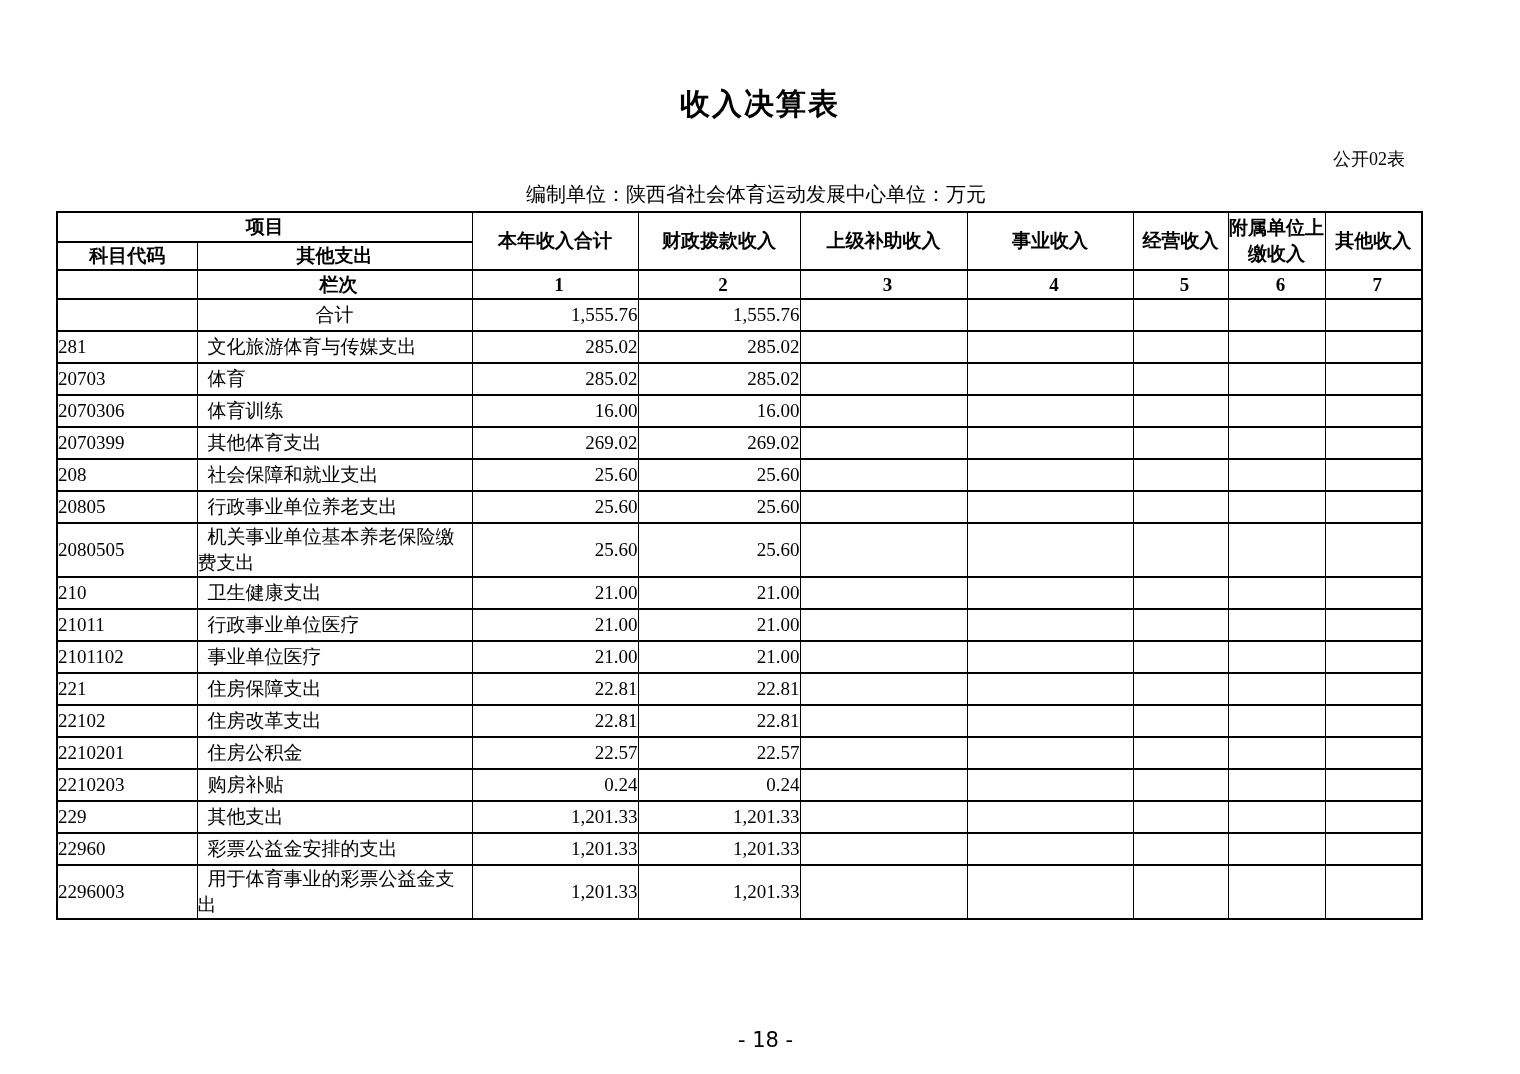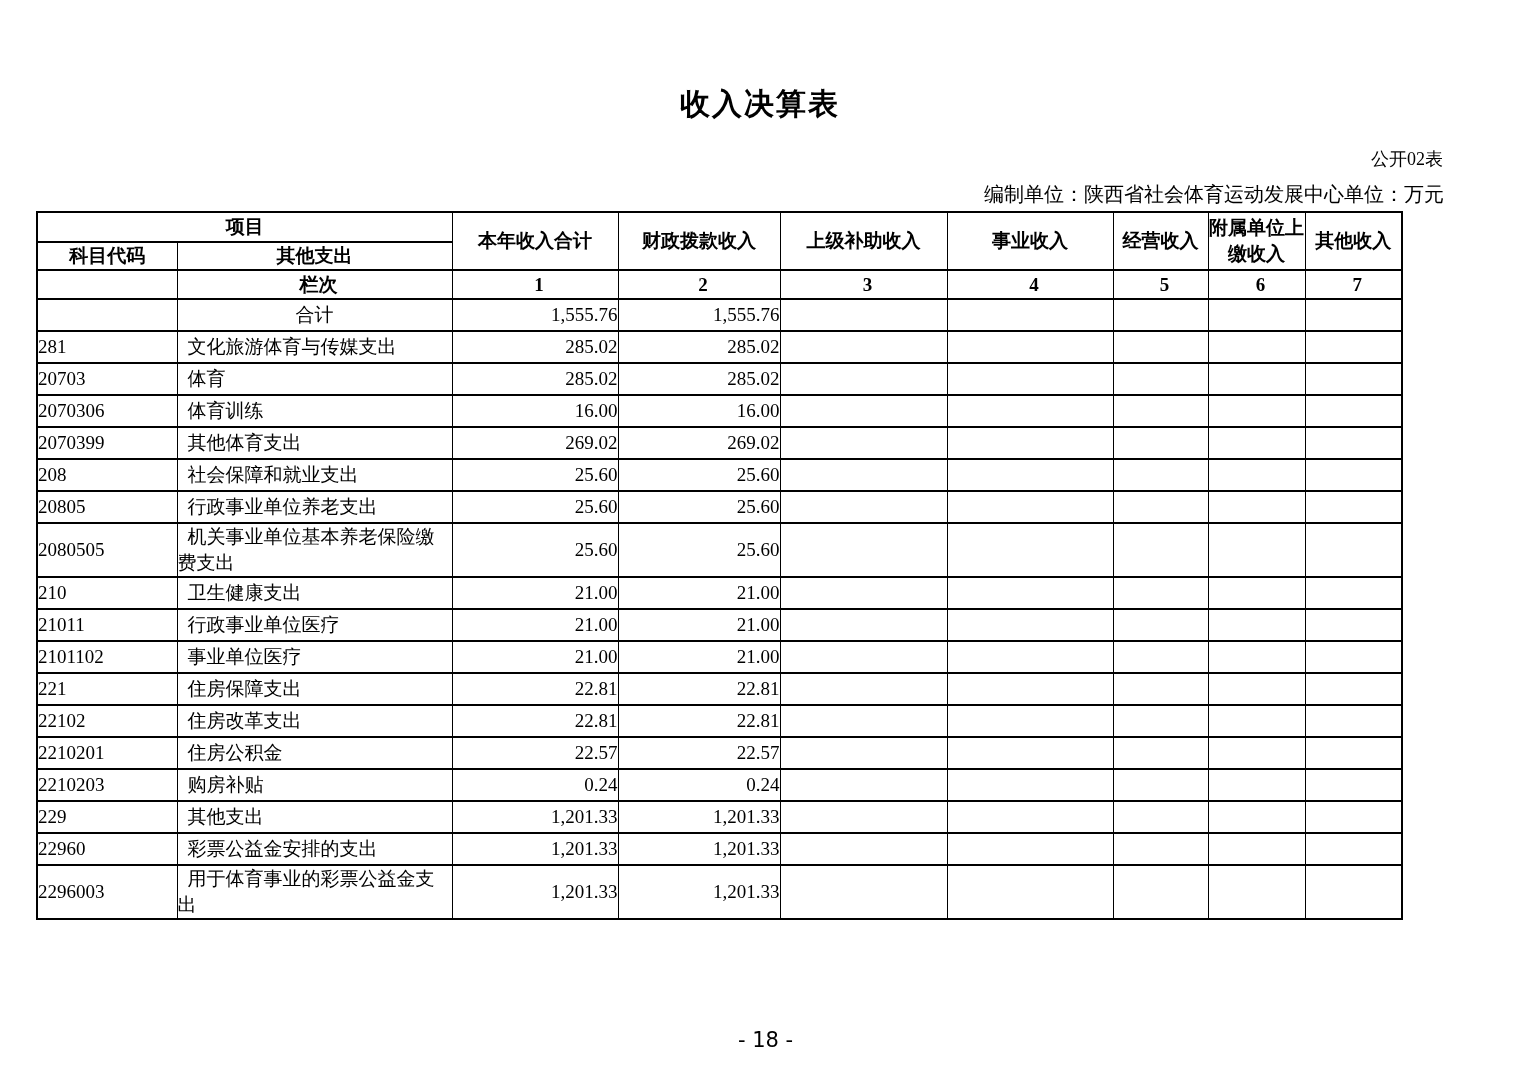--- a/index.html
+++ b/index.html
@@ -10,34 +10,34 @@
     font-family:"Liberation Serif","DejaVu Serif",serif;
     overflow:hidden;
   }
   .doc-title{
     padding-top:84px;
     text-align:center;
     font-size:30px;font-weight:bold;letter-spacing:2px;
   }
   .table-ref{
     margin-top:22px;
-    padding-right:77px;
+    padding-right:115px;
     text-align:right;
     font-size:18px;
   }
   .meta-row{
-    display:flex;justify-content:flex-end;align-items:flex-end;
+    display:flex;justify-content:center;align-items:flex-end;
     margin-top:10px;
     padding:0 76px 0 68px;
     font-size:20px;
   }
   table.fin{
     border-collapse:collapse;
     table-layout:fixed;
-    margin:3px 0 0 36px;
+    margin:3px 0 0 56px;
     width:1365px;
     border:2px solid #000;
   }
   table.fin th, table.fin td{
     border-left:1px solid #000;
     border-right:1px solid #000;
     border-top:2px solid #000;
     border-bottom:2px solid #000;
     padding:0;
     overflow:hidden;

